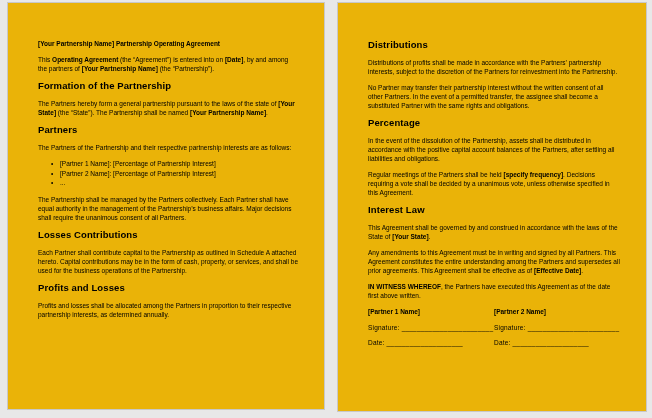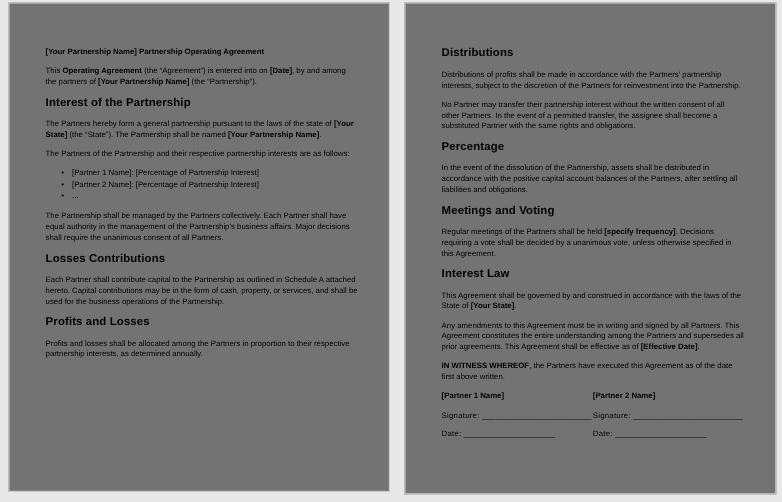--- a/index.html
+++ b/index.html
@@ -6,21 +6,21 @@
   body {
     width:652px; height:418px;
     background:#e8e8e8;
     font-family:"Liberation Sans","DejaVu Sans",sans-serif;
     color:#000;
     overflow:hidden;
   }
   .canvas { position:relative; width:652px; height:418px; }
   .page {
     position:absolute; top:2px;
-    background:#737373;
+    background:#eab308;
     border:1px solid #c8c8c8;
     box-sizing:border-box;
     padding:36px 26px 0 30px;
   }
   .page-1 { left:7px;  width:318px; height:408px; }
   .page-2 { left:337px; width:310px; height:410px; }
 
   .doc-title {
     font-size:6.5px; font-weight:bold;
     line-height:9px; margin:0 0 7px 0;
@@ -59,23 +59,24 @@
 <div class="canvas">
 
   <div class="page page-1">
 
     <p class="doc-title">
       <span class="b">[Your Partnership Name] Partnership Operating Agreement</span>
     </p>
 
     <p class="body"><span>This </span><span class="b">Operating Agreement</span><span> (the “Agreement”) is entered into on </span><span class="b">[Date]</span><span>, by and among the partners of </span><span class="b">[Your Partnership Name]</span><span> (the “Partnership”).</span></p>
 
-    <h2 class="sect">Interest of the Partnership</h2>
+    <h2 class="sect">Formation of the Partnership</h2>
     <p class="body"><span>The Partners hereby form a general partnership pursuant to the laws of the state of </span><span class="b">[Your State]</span><span> (the “State”). The Partnership shall be named </span><span class="b">[Your Partnership Name]</span><span>.</span></p>
 
+    <h2 class="sect">Partners</h2>
     <p class="body">The Partners of the Partnership and their respective partnership interests are as follows:</p>
     <ul class="bullets">
       <li>[Partner 1 Name]: [Percentage of Partnership Interest]</li>
       <li>[Partner 2 Name]: [Percentage of Partnership Interest]</li>
       <li>...</li>
     </ul>
 
     <p class="body">The Partnership shall be managed by the Partners collectively. Each Partner shall have equal authority in the management of the Partnership’s business affairs. Major decisions shall require the unanimous consent of all Partners.</p>
 
     <h2 class="sect">Losses Contributions</h2>
@@ -89,21 +90,20 @@
   <div class="page page-2">
 
     <h2 class="sect first">Distributions</h2>
     <p class="body">Distributions of profits shall be made in accordance with the Partners’ partnership interests, subject to the discretion of the Partners for reinvestment into the Partnership.</p>
 
     <p class="body">No Partner may transfer their partnership interest without the written consent of all other Partners. In the event of a permitted transfer, the assignee shall become a substituted Partner with the same rights and obligations.</p>
 
     <h2 class="sect">Percentage</h2>
     <p class="body">In the event of the dissolution of the Partnership, assets shall be distributed in accordance with the positive capital account balances of the Partners, after settling all liabilities and obligations.</p>
 
-    <h2 class="sect">Meetings and Voting</h2>
     <p class="body"><span>Regular meetings of the Partners shall be held </span><span class="b">[specify frequency]</span><span>. Decisions requiring a vote shall be decided by a unanimous vote, unless otherwise specified in this Agreement.</span></p>
 
     <h2 class="sect">Interest Law</h2>
     <p class="body"><span>This Agreement shall be governed by and construed in accordance with the laws of the State of </span><span class="b">[Your State]</span><span>.</span></p>
 
     <p class="body"><span>Any amendments to this Agreement must be in writing and signed by all Partners. This Agreement constitutes the entire understanding among the Partners and supersedes all prior agreements. This Agreement shall be effective as of </span><span class="b">[Effective Date]</span><span>.</span></p>
 
     <p class="body"><span class="b">IN WITNESS WHEREOF</span><span>, the Partners have executed this Agreement as of the date first above written.</span></p>
 
     <div class="sig-row">

